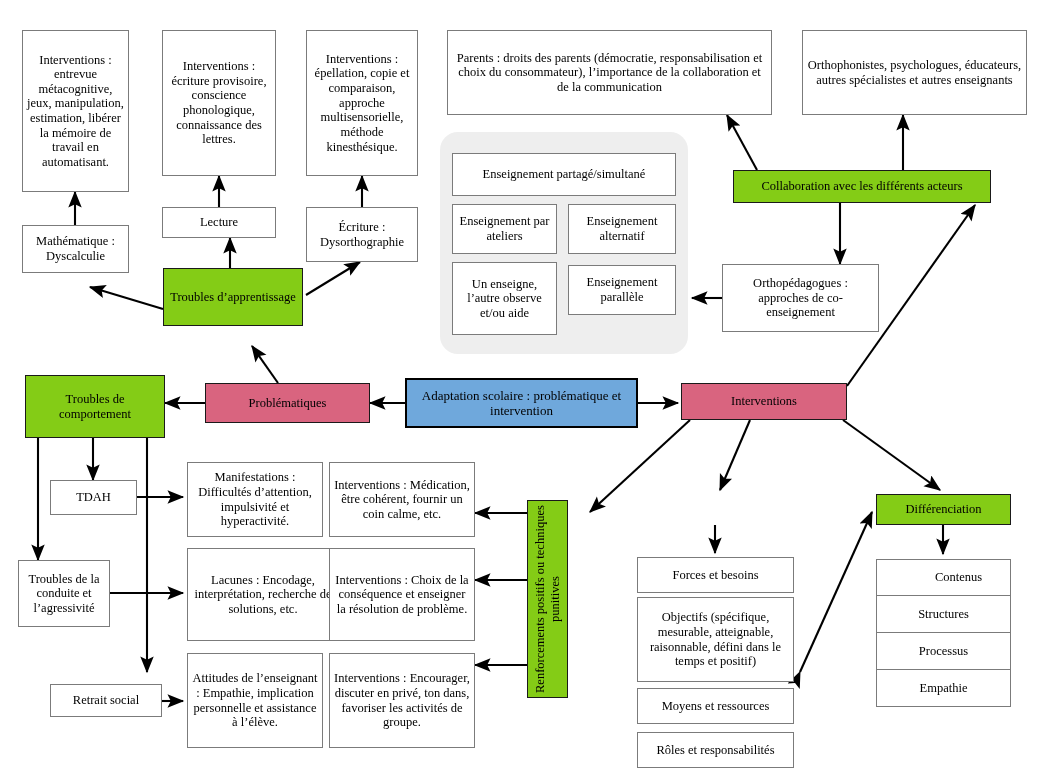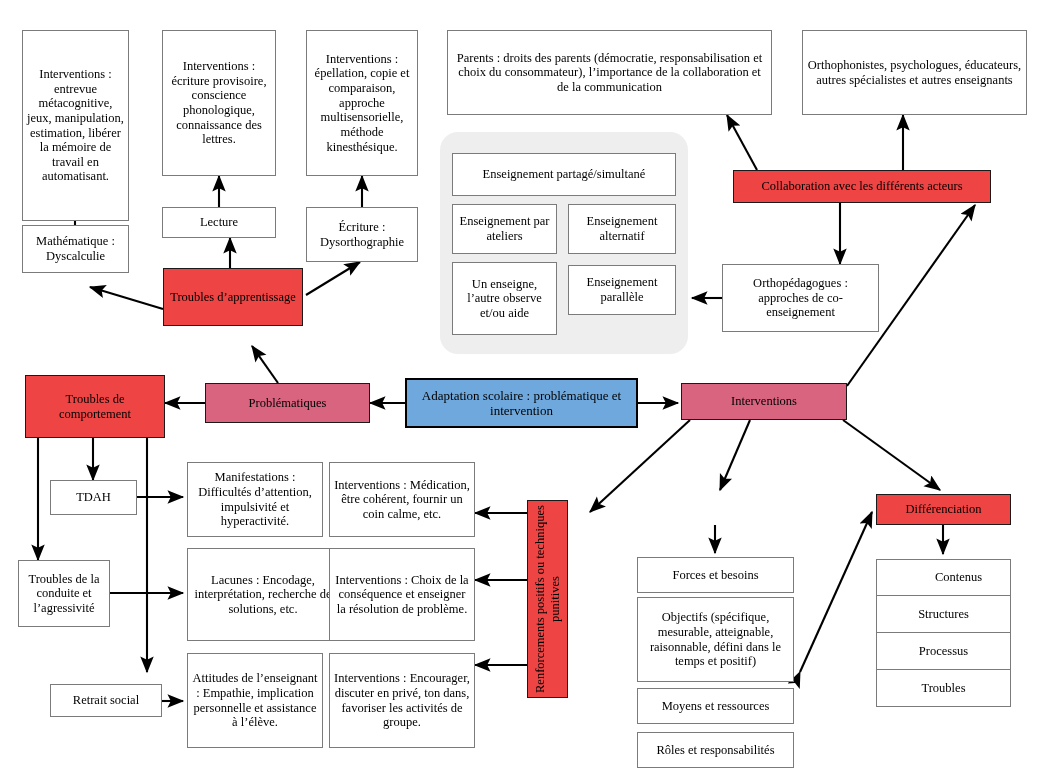--- a/index.html
+++ b/index.html
@@ -30,21 +30,21 @@
     color:#000;
     z-index:10;
     padding:2px 4px;
   }
   .plain{
     background:#ffffff;
     border:1px solid #7b7b7b;
     font-size:12.5px;
   }
   .green{
-    background:#ef4444;
+    background:#84cc16;
     border:1.5px solid #1a1a1a;
     font-size:12.5px;
   }
   .pink{
     background:#d9647f;
     border:1.5px solid #1a1a1a;
     font-size:12.5px;
   }
   .blue{
     background:#6fa8dc;
@@ -138,21 +138,21 @@
       <line x1="527" y1="665" x2="475" y2="665" marker-end="url(#ah)"></line>
 
       <line x1="715" y1="525" x2="715" y2="553" marker-end="url(#ah)"></line>
 
       <line x1="943" y1="524" x2="943" y2="554" marker-end="url(#ah)"></line>
 
       <line x1="800" y1="672" x2="872" y2="512" marker-end="url(#ah)" marker-start="url(#ah2)"></line>
     </g>
   </svg>
 
-  <div class="node plain" style="left:22px;top:30px;width:107px;height:191px;">Interventions : entrevue métacognitive, jeux, manipulation, estimation, libérer la mémoire de travail en automatisant.</div>
+  <div class="node plain" style="left:22px;top:30px;width:107px;height:162px;">Interventions : entrevue métacognitive, jeux, manipulation, estimation, libérer la mémoire de travail en automatisant.</div>
 
   <div class="node plain" style="left:162px;top:30px;width:114px;height:146px;">Interventions : écriture provisoire, conscience phonologique, connaissance des lettres.</div>
 
   <div class="node plain" style="left:306px;top:30px;width:112px;height:146px;">Interventions : épellation, copie et comparaison, approche multisensorielle, méthode kinesthésique.</div>
 
   <div class="node plain" style="left:447px;top:30px;width:325px;height:85px;">Parents : droits des parents (démocratie, responsabilisation et choix du consommateur), l’importance de la collaboration et de la communication</div>
 
   <div class="node plain" style="left:802px;top:30px;width:225px;height:85px;">Orthophonistes, psychologues, éducateurs, autres spécialistes et autres enseignants</div>
 
   <div class="node plain" style="left:22px;top:225px;width:107px;height:48px;">Mathématique : Dyscalculie</div>
@@ -215,15 +215,15 @@
   <div class="node plain" style="left:637px;top:732px;width:157px;height:36px;">Rôles et responsabilités</div>
 
   <div class="node green" style="left:876px;top:494px;width:135px;height:31px;">Différenciation</div>
 
   <div class="node plain stacked" style="left:876px;top:559px;width:135px;height:37px;padding-left:34px;">Contenus</div>
 
   <div class="node plain stacked" style="left:876px;top:596px;width:135px;height:37px;border-top:none;">Structures</div>
 
   <div class="node plain stacked" style="left:876px;top:633px;width:135px;height:37px;border-top:none;">Processus</div>
 
-  <div class="node plain stacked" style="left:876px;top:670px;width:135px;height:37px;border-top:none;">Troubles</div>
+  <div class="node plain stacked" style="left:876px;top:670px;width:135px;height:37px;border-top:none;">Empathie</div>
 
 </div>
 
 </body></html>

